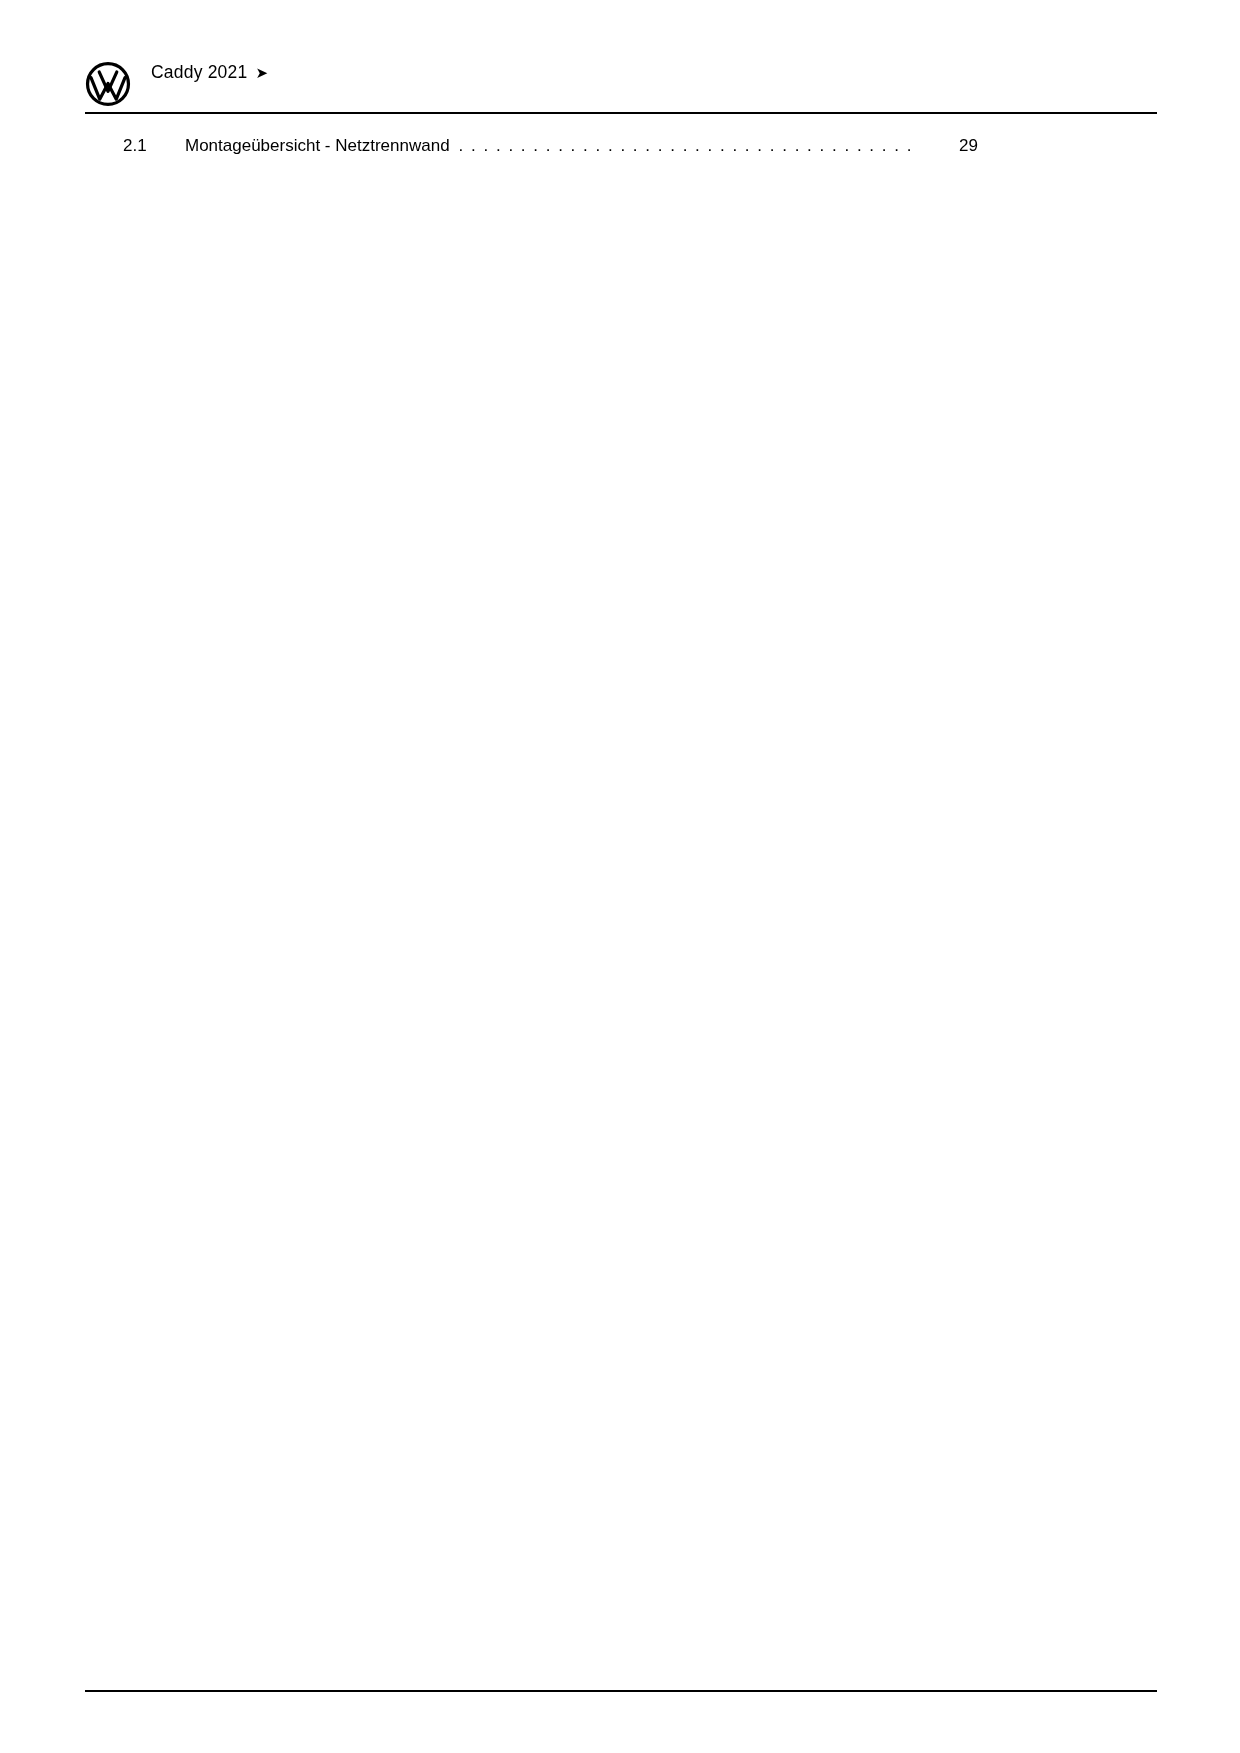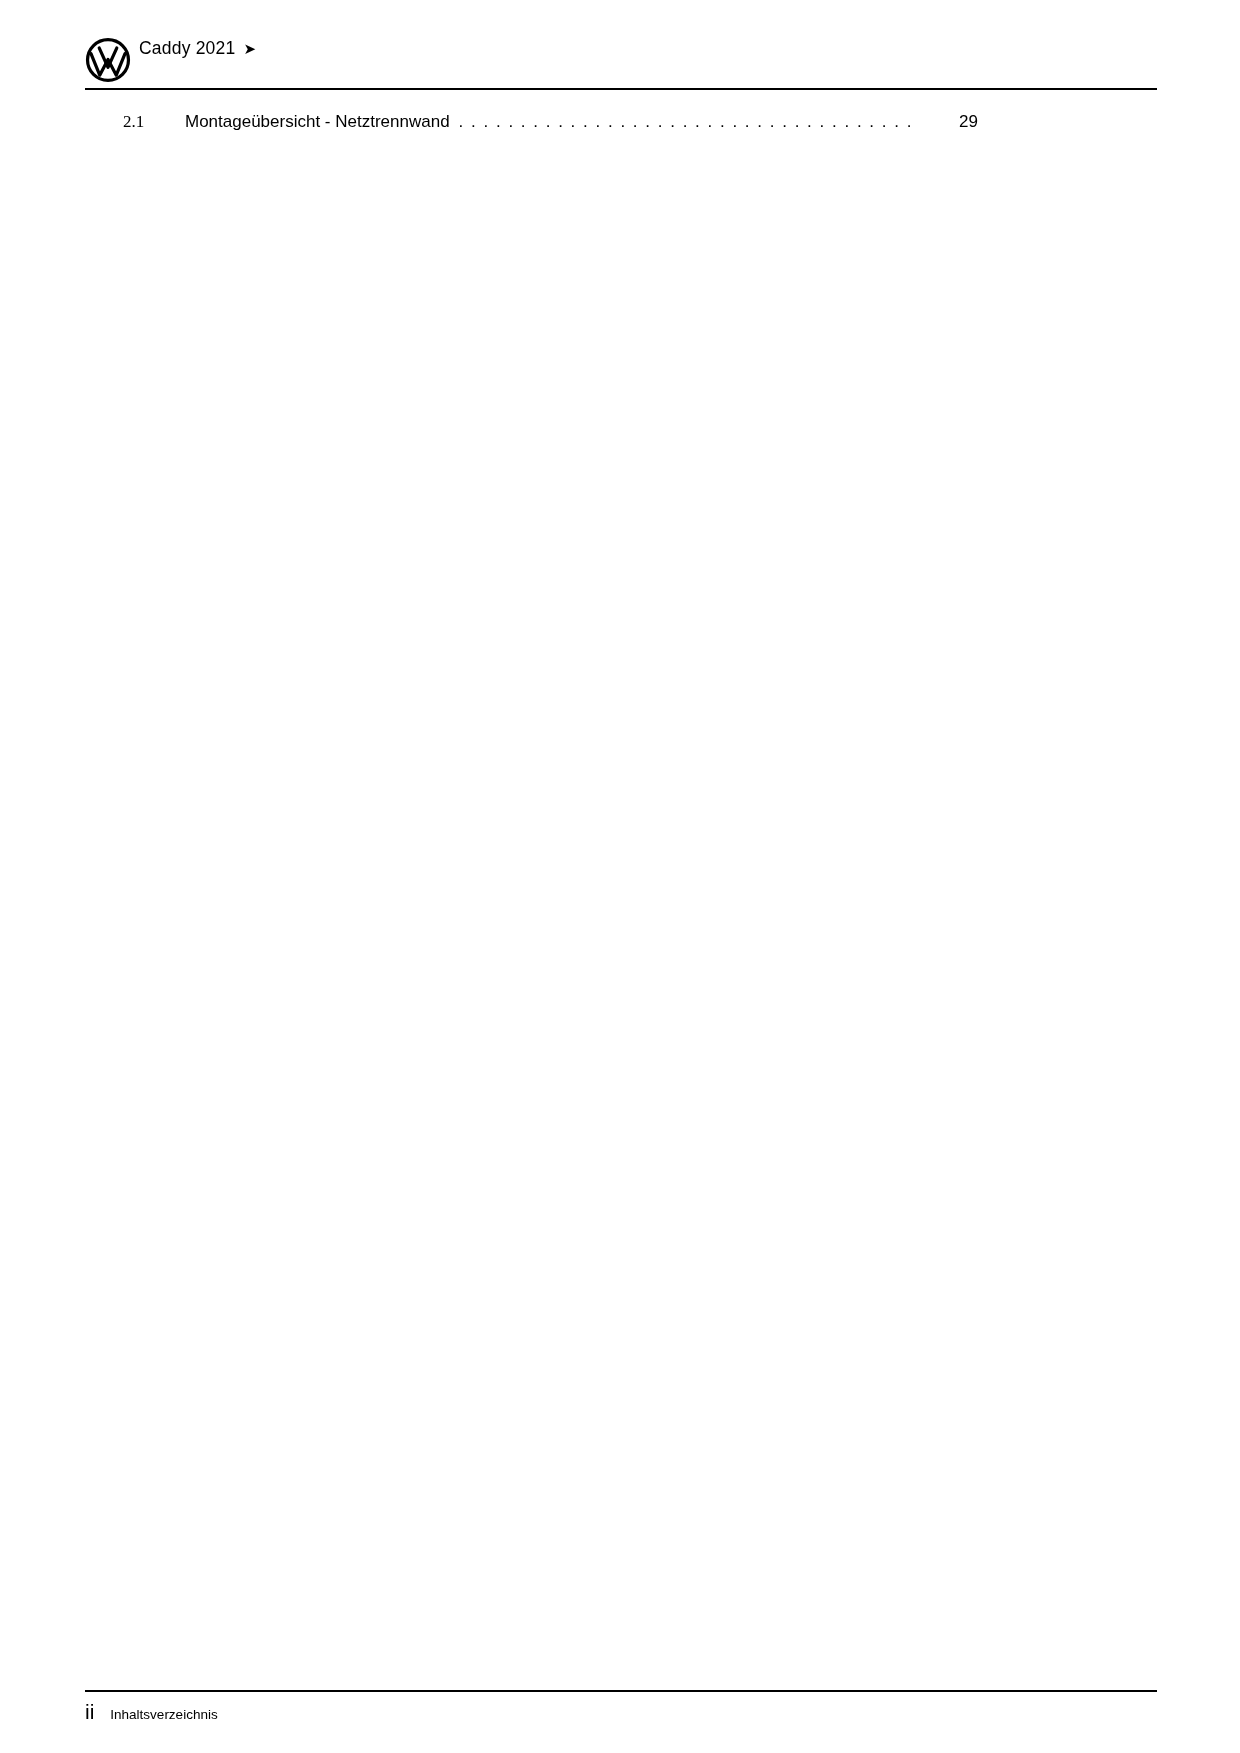--- a/index.html
+++ b/index.html
@@ -12,22 +12,22 @@
     background: #ffffff;
     font-family: "Liberation Sans", sans-serif;
     color: #000;
     overflow: hidden;
   }
 
   
   .header {
     display: flex;
     align-items: flex-start;
-    gap: 8px;
-    padding: 36px 83px 0 85px;
+    gap: 20px;
+    padding: 60px 83px 0 85px;
   }
   .logo-wrap { width: 46px; height: 46px; flex: none; margin-top: 1px; }
   .header-text { display: flex; flex-direction: column; }
   .header-line1 { font-size: 17.5px; line-height: 24px; letter-spacing: 0.2px; }
   .header-arrow { margin-left: 8px; font-size: 15px; }
   .header-line2 { font-size: 17.5px; line-height: 24px; letter-spacing: 0.2px; }
   .header-rule {
     border: none;
     border-top: 2.5px solid #000;
     margin: 5px 83px 0 85px;
@@ -40,21 +40,21 @@
     padding-right: 262px;
   }
   .toc-row {
     display: flex;
     align-items: baseline;
     font-size: 17px;
     line-height: 23.6px;
     padding-left: 38px;
     white-space: nowrap;
   }
-  .toc-row .num { flex: none; width: 62px; font-family: Liberation Serif, serif; }
+  .toc-row .num { flex: none; width: 62px; }
   .toc-row .title { flex: none; }
   .toc-row .leader {
     flex: 1 1 0;
     min-width: 0;
     overflow: hidden;
     margin: 0 10px 0 9px;
     letter-spacing: 1.5px;
   }
   .toc-row .page { flex: none; width: 52px; text-align: right; }
 
@@ -104,19 +104,15 @@
       <div class="toc-row normal">
         <span class="num">2.1</span>
         <span class="title">Montageübersicht - Netztrennwand</span>
         <span class="leader" aria-hidden="true">. . . . . . . . . . . . . . . . . . . . . . . . . . . . . . . . . . . . . . . . . . . . . . . . . . . . . . . . . . . . . . . . . . . . . . . . . . . . . . . . . . . . . . . . . . . . . . . . . . . . . . . . . . . . . . . . . . . . . . . . . . . . . . . . . . . . . . . . . . . . . . . . . . . . . . . . . . . . . . . . . . . . . . . . . . . . . . . . . . . . . . . . . . . . . . . . . . . . . . . . </span>
         <span class="page">29</span>
       </div>
     </div>
 
   <div class="footer">
     <hr class="footer-rule">
-    <div class="footer-content">
-      <span class="footer-page">ii</span>
-      <span class="footer-label">Inhaltsverzeichnis</span>
-    </div>
   </div>
 
 </div>
 
 </body></html>

